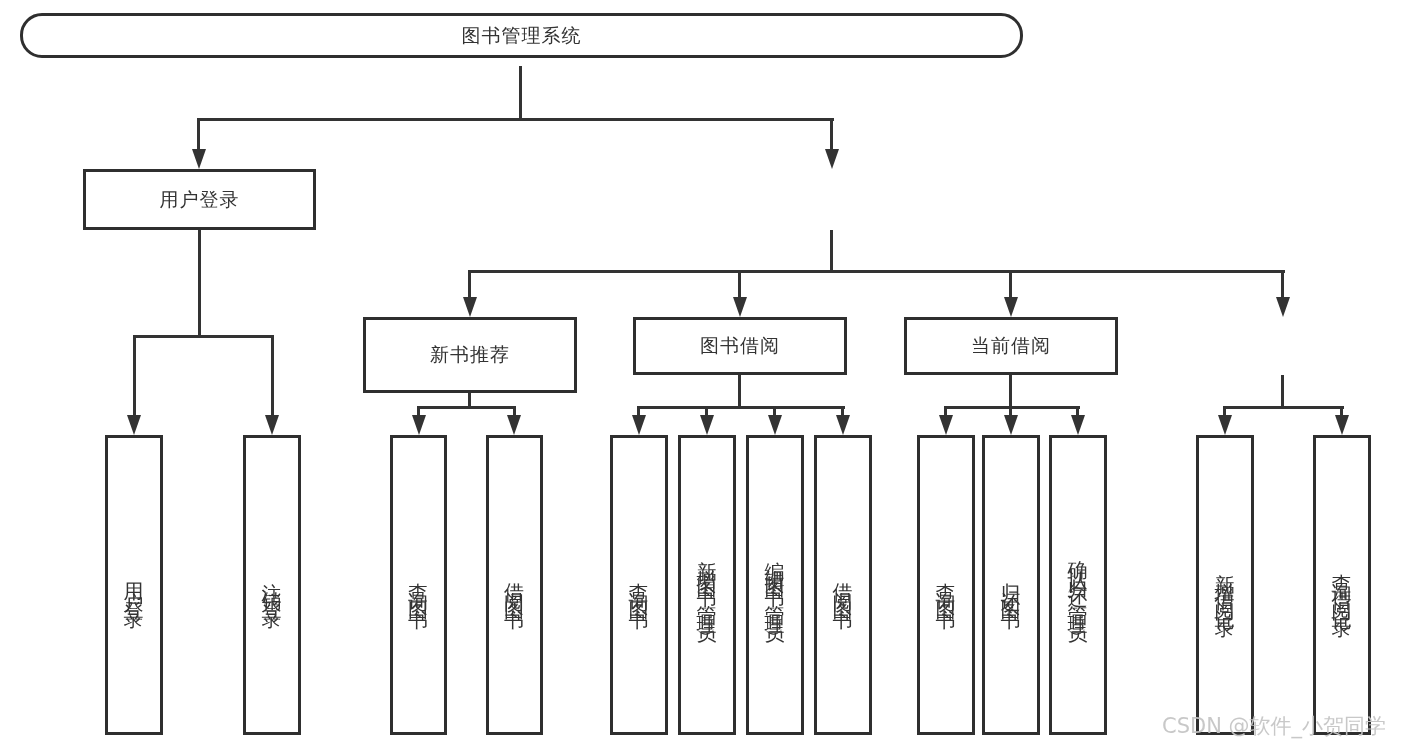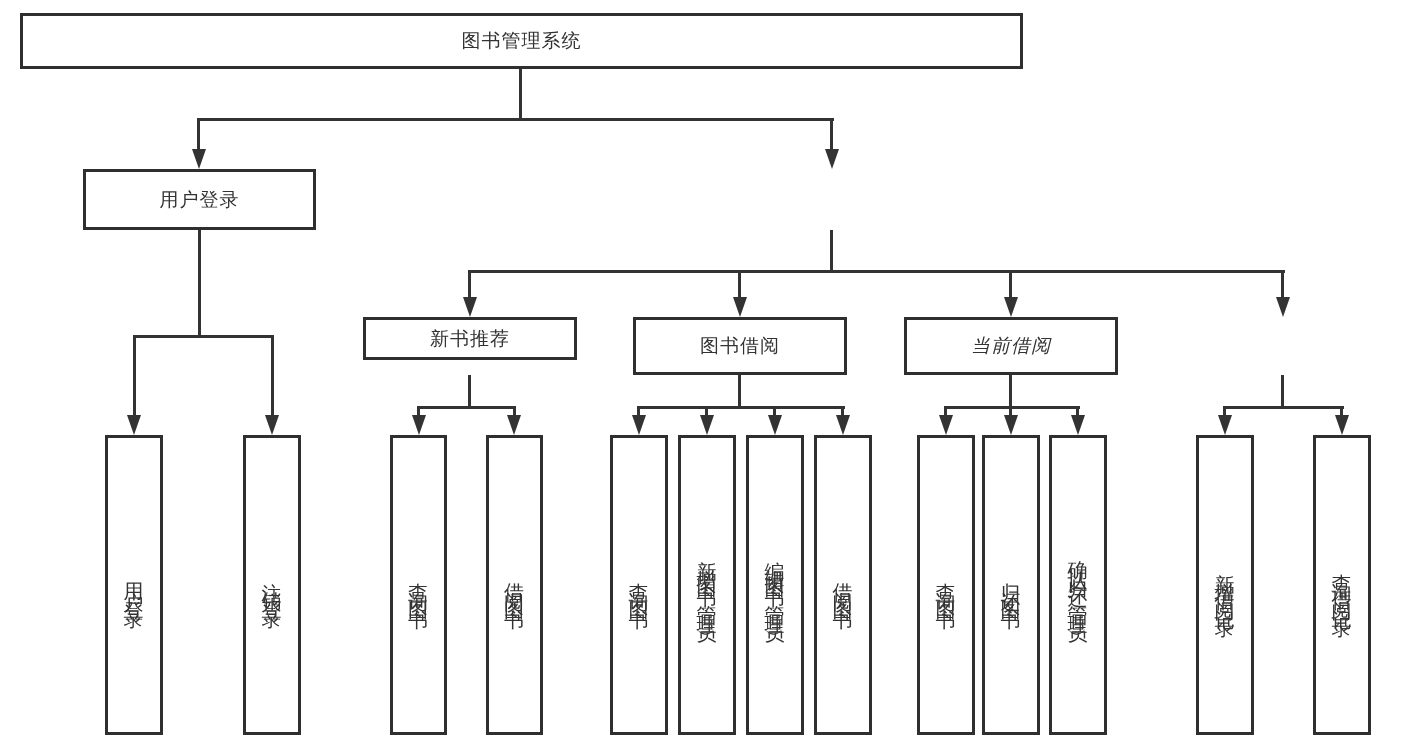--- a/index.html
+++ b/index.html
@@ -31,21 +31,21 @@
   .watermark {
     position:absolute; left:1162px; top:712px; z-index:5;
     font-size:21px; color:rgba(197,197,197,0.95); white-space:nowrap;
   }
 </style>
 </head>
 <body>
 
 <div class="stage">
 
-  <div class="hbox" style="left:20px; top:13px; width:1003px; height:56px;">图书管理系统</div>
+  <div class="hbox" style="left:20px; top:13px; width:1003px; height:45px;border-radius:22px;">图书管理系统</div>
 
   <div class="vline" style="left:519px; top:66px; height:54px;"></div>
   <div class="hline" style="left:197px; top:118px; width:637px;"></div>
   <div class="vline" style="left:197px; top:118px; height:33px;"></div>
   <div class="arrow" style="left:192px; top:149px;"></div>
   <div class="vline" style="left:830px; top:118px; height:33px;"></div>
   <div class="arrow" style="left:825px; top:149px;"></div>
 
   <div class="hbox" style="left:83px; top:169px; width:233px; height:61px;">用户登录</div>
 
@@ -60,23 +60,23 @@
   <div class="hline" style="left:468px; top:270px; width:817px;"></div>
   <div class="vline" style="left:468px; top:270px; height:30px;"></div>
   <div class="arrow" style="left:463px; top:297px;"></div>
   <div class="vline" style="left:738px; top:270px; height:30px;"></div>
   <div class="arrow" style="left:733px; top:297px;"></div>
   <div class="vline" style="left:1009px; top:270px; height:30px;"></div>
   <div class="arrow" style="left:1004px; top:297px;"></div>
   <div class="vline" style="left:1281px; top:270px; height:30px;"></div>
   <div class="arrow" style="left:1276px; top:297px;"></div>
 
-  <div class="hbox" style="left:363px; top:317px; width:214px; height:43px;">新书推荐</div>
+  <div class="hbox" style="left:363px; top:317px; width:214px; height:76px;">新书推荐</div>
   <div class="hbox" style="left:633px; top:317px; width:214px; height:58px;">图书借阅</div>
-  <div class="hbox" style="left:904px; top:317px; width:214px; height:58px;font-style:italic;">当前借阅</div>
+  <div class="hbox" style="left:904px; top:317px; width:214px; height:58px;">当前借阅</div>
 
   <div class="vline" style="left:468px; top:375px; height:33px;"></div>
   <div class="hline" style="left:417px; top:406px; width:99px;"></div>
   <div class="vline" style="left:417px; top:406px; height:11px;"></div>
   <div class="arrow" style="left:412px; top:415px;"></div>
   <div class="vline" style="left:513px; top:406px; height:11px;"></div>
   <div class="arrow" style="left:507px; top:415px;"></div>
 
   <div class="vline" style="left:738px; top:375px; height:33px;"></div>
   <div class="hline" style="left:637px; top:406px; width:208px;"></div>
@@ -142,14 +142,15 @@
     <span class="vtext">确认归还（管理员）</span>
   </div>
 
   <div class="vbox" style="left:1196px; top:435px; width:58px; height:300px;">
     <span class="vtext">新增借阅记录</span>
   </div>
   <div class="vbox" style="left:1313px; top:435px; width:58px; height:300px;">
     <span class="vtext">查询借阅记录</span>
   </div>
 
+  <div class="watermark">CSDN @软件_小贺同学</div>
 
 </div>
 
 </body></html>

